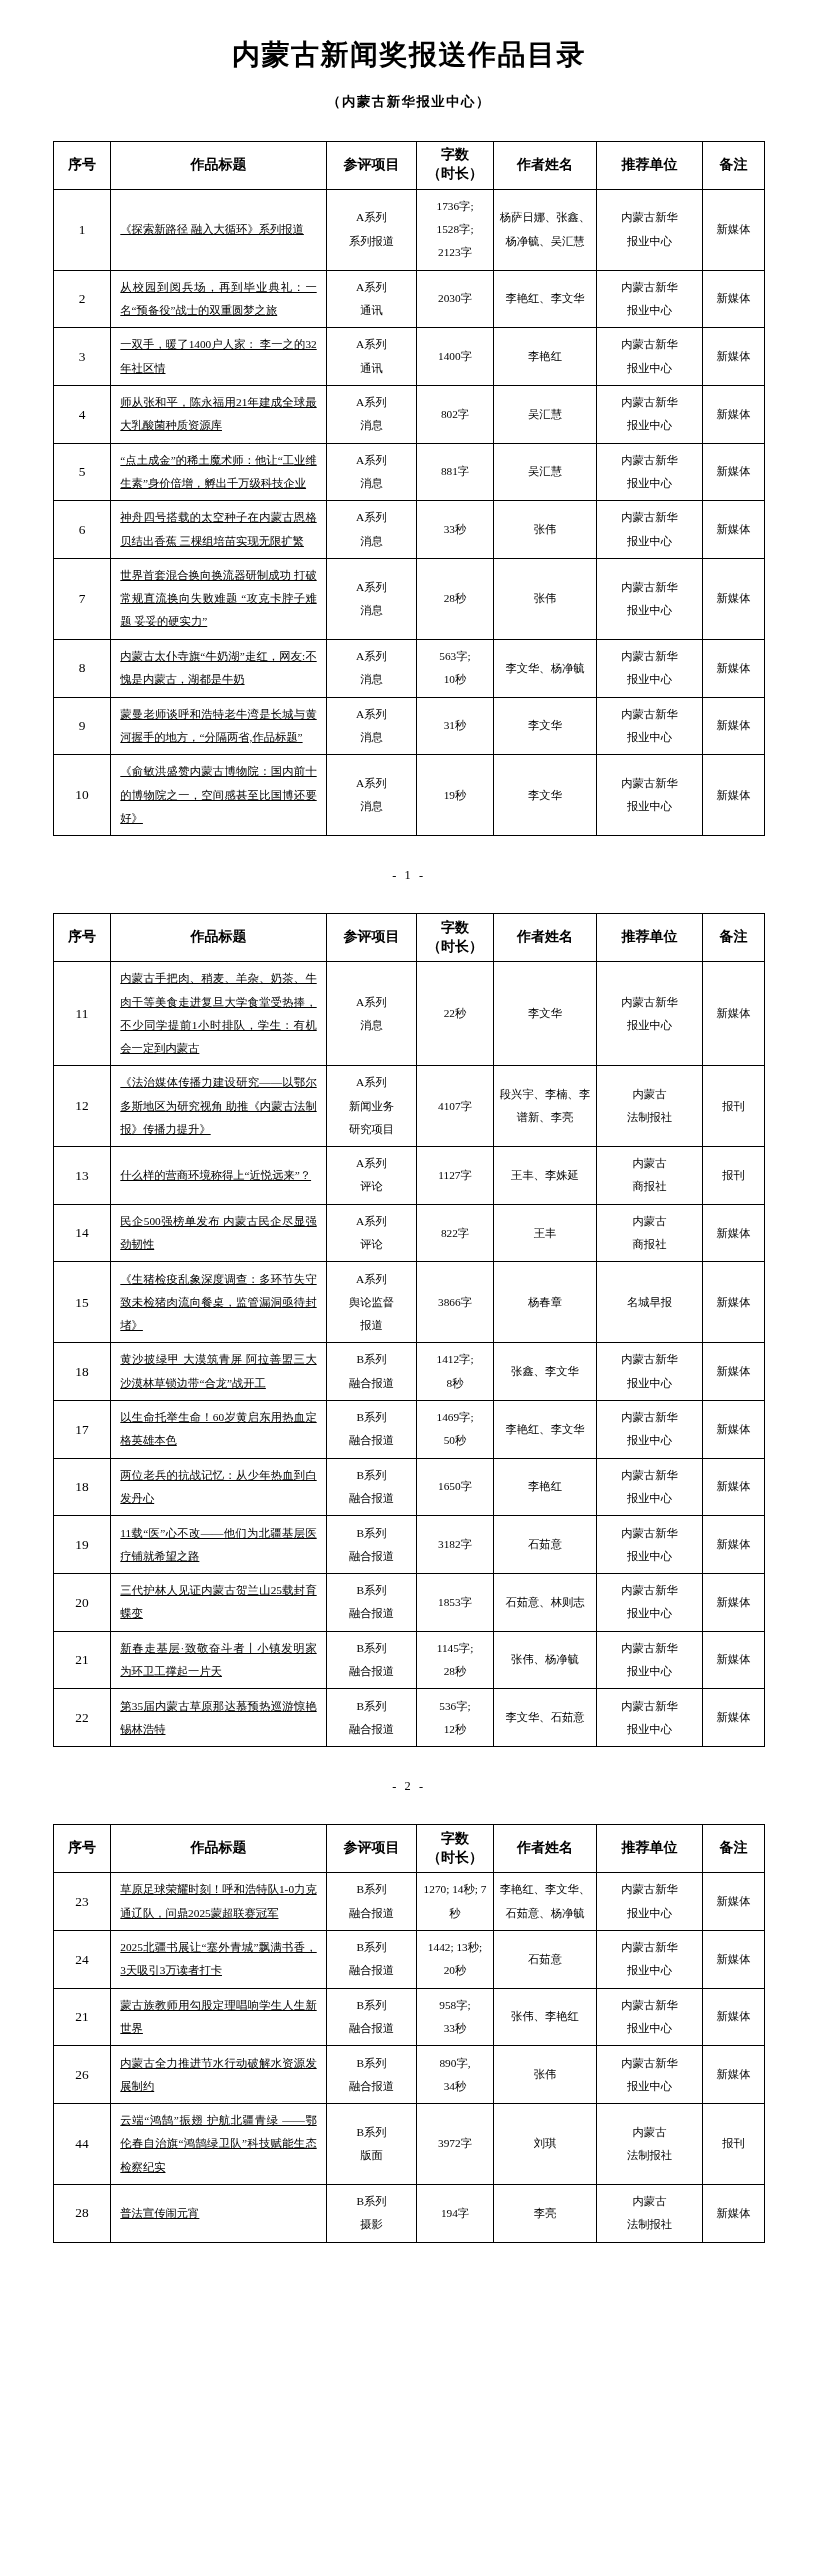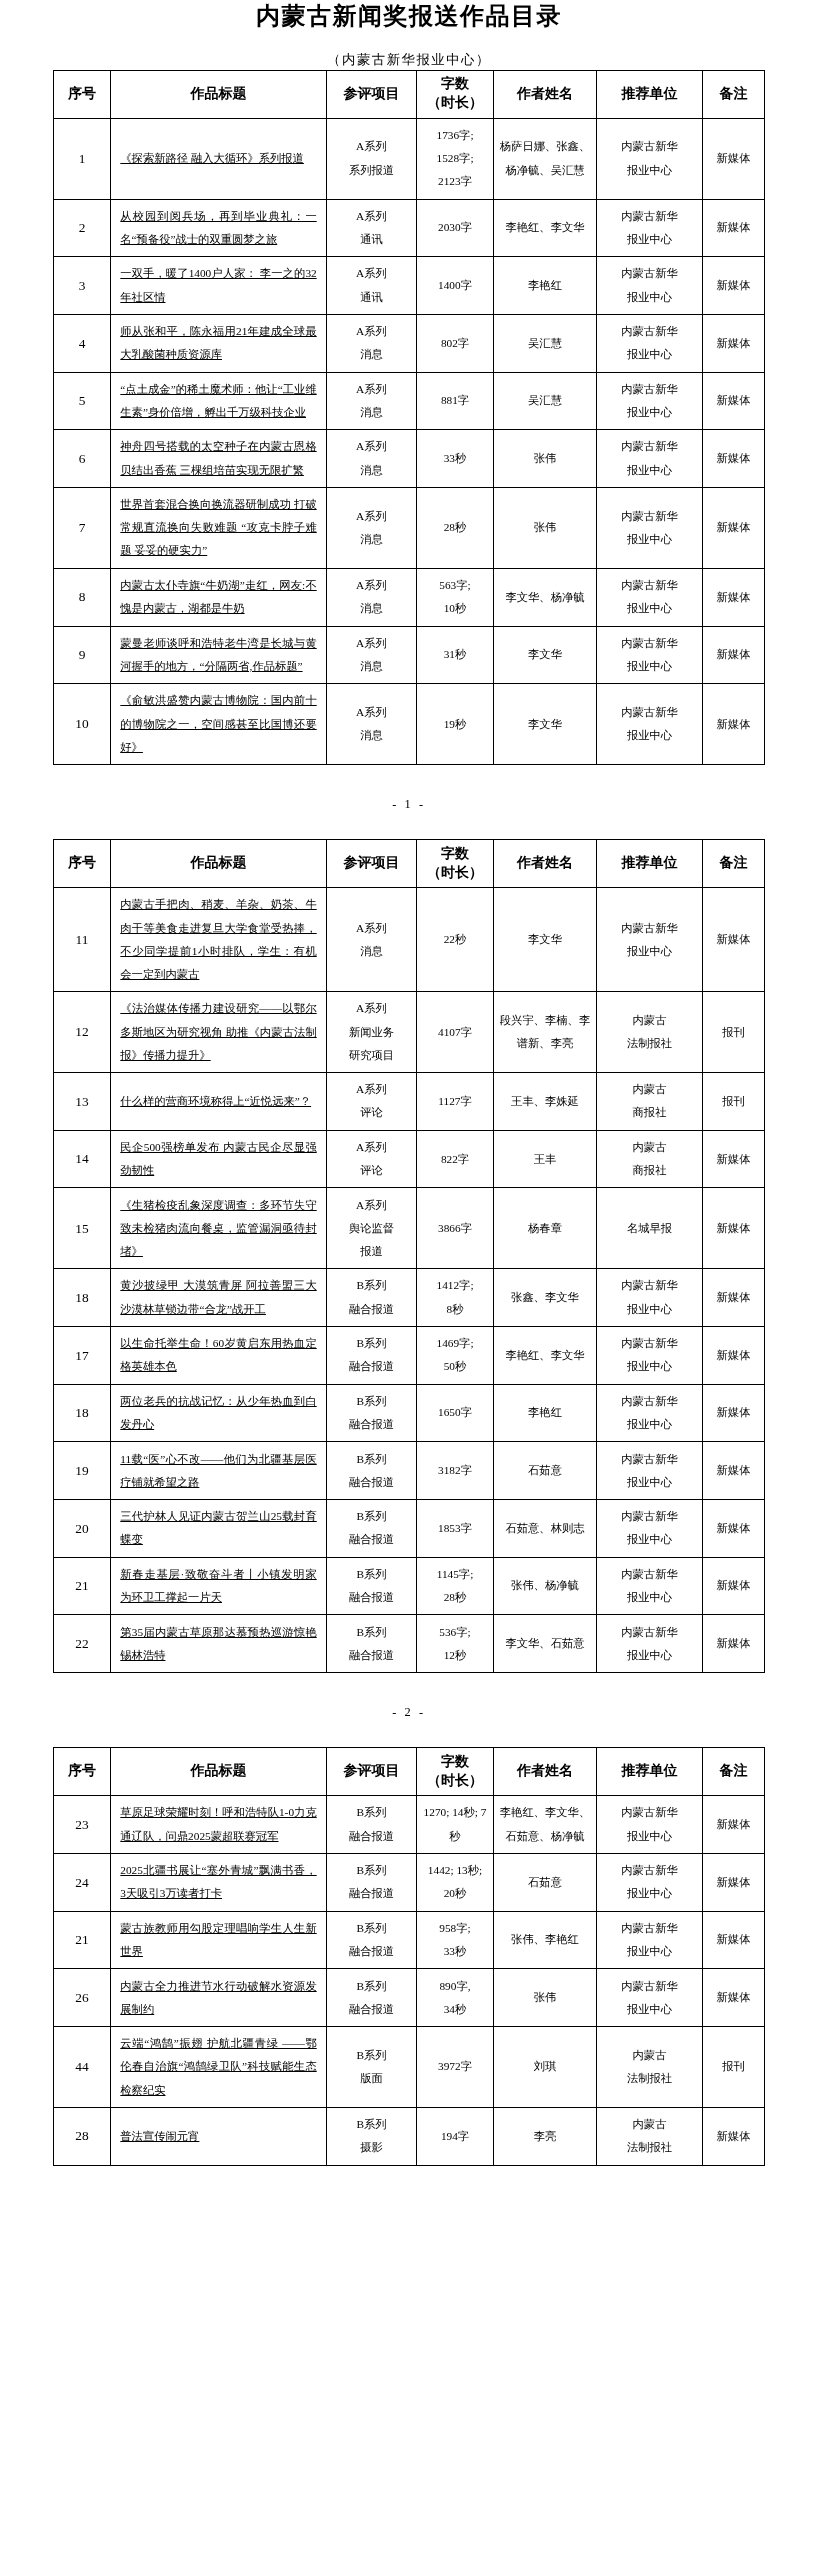--- a/index.html
+++ b/index.html
@@ -7,35 +7,36 @@
     width: 818px;
     height: 2829px;
     position: relative;
     overflow: hidden;
     background: #ffffff;
     color: #000000;
     font-family: "Liberation Serif", "DejaVu Serif", serif;
   }
   .doc-title {
     margin: 0;
+    padding-top: 36px;
     text-align: center;
-    font-size: 24px;
+    font-size: 28px;
     font-weight: 700;
     letter-spacing: 1.5px;
   }
   .doc-subtitle {
     margin: 18.5px 0 0 0;
     text-align: center;
     font-size: 13.4px;
-    font-weight: 400;
+    font-weight: 700;
     letter-spacing: 1.5px;
   }
   table.catalog {
     width: 711px;
-    margin: 1px auto 0 auto;
+    margin: 30px auto 0 auto;
     border-collapse: collapse;
     table-layout: fixed;
     border: 1.5px solid #000;
   }
   .catalog th {
     border: 1px solid #000;
     border-bottom-width: 1.5px;
     font-size: 14px;
     font-weight: 700;
     height: 43px;

